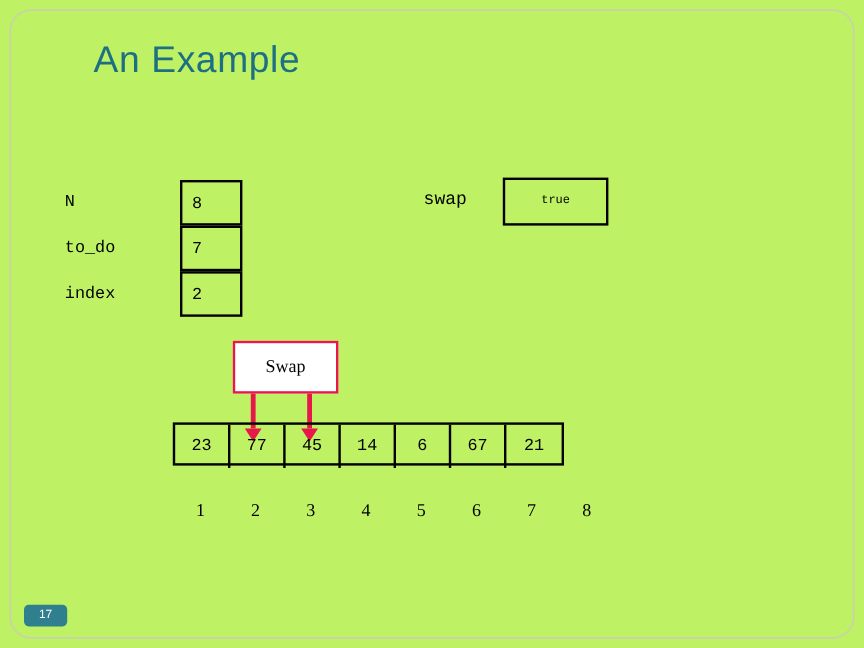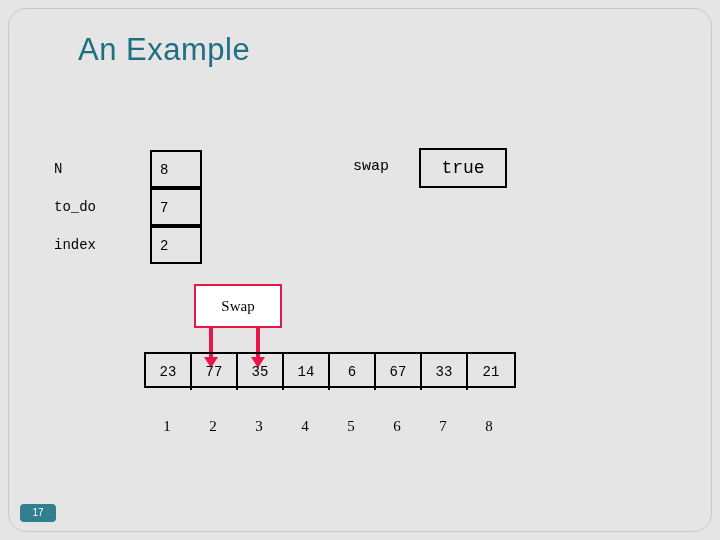--- a/index.html
+++ b/index.html
@@ -11,21 +11,21 @@
     height: 540px;
     background: #ffffff;
     font-family: "Liberation Sans", sans-serif;
     overflow: hidden;
   }
   .slide {
     position: relative;
     width: 720px;
     height: 540px;
     box-sizing: border-box;
-    background: #e5e5e5;
+    background: #bef264;
   }
   
   .frame {
     position: absolute;
     left: 8px;
     top: 8px;
     width: 704px;
     height: 524px;
     box-sizing: border-box;
     border: 1px solid #c8c8c8;
@@ -84,21 +84,21 @@
   }
   .swap-box {
     position: absolute;
     left: 419px;
     top: 148px;
     width: 88px;
     height: 40px;
     box-sizing: border-box;
     border: 2px solid #000000;
     font-family: "Liberation Mono", monospace;
-    font-size: 18px;
+    font-size: 10px;
     color: #000000;
     text-align: center;
     line-height: 36px;
   }
 
   
   .callout {
     position: absolute;
     left: 194px;
     top: 284px;
@@ -220,25 +220,24 @@
     <div class="head" style="top:29px;"></div>
   </div>
   <div class="arrow" style="left:251px; top:328px; height:40px;">
     <div class="shaft" style="height:29px;"></div>
     <div class="head" style="top:29px;"></div>
   </div>
 
   <div class="array">
     <div class="cell">23</div>
     <div class="cell">77</div>
-    <div class="cell">35</div>
+    <div class="cell">45</div>
     <div class="cell">14</div>
     <div class="cell">6</div>
     <div class="cell">67</div>
-    <div class="cell">33</div>
     <div class="cell">21</div>
   </div>
 
   <div class="indices">
     <div class="idx">1</div>
     <div class="idx">2</div>
     <div class="idx">3</div>
     <div class="idx">4</div>
     <div class="idx">5</div>
     <div class="idx">6</div>

